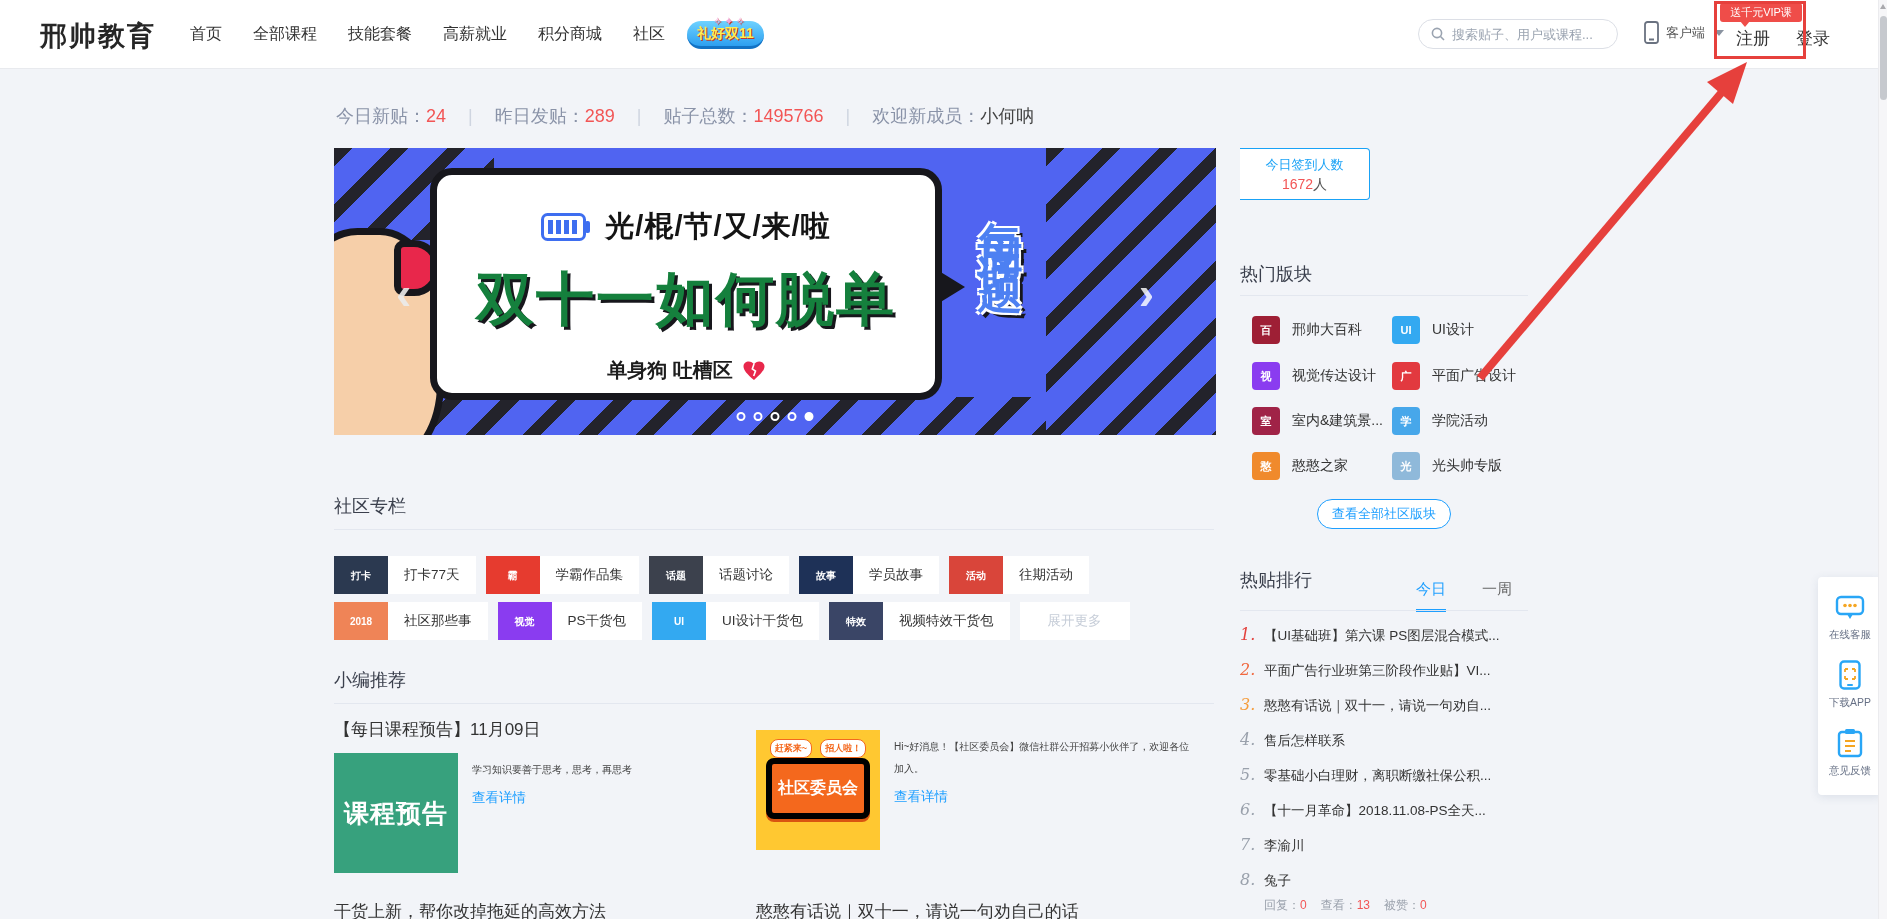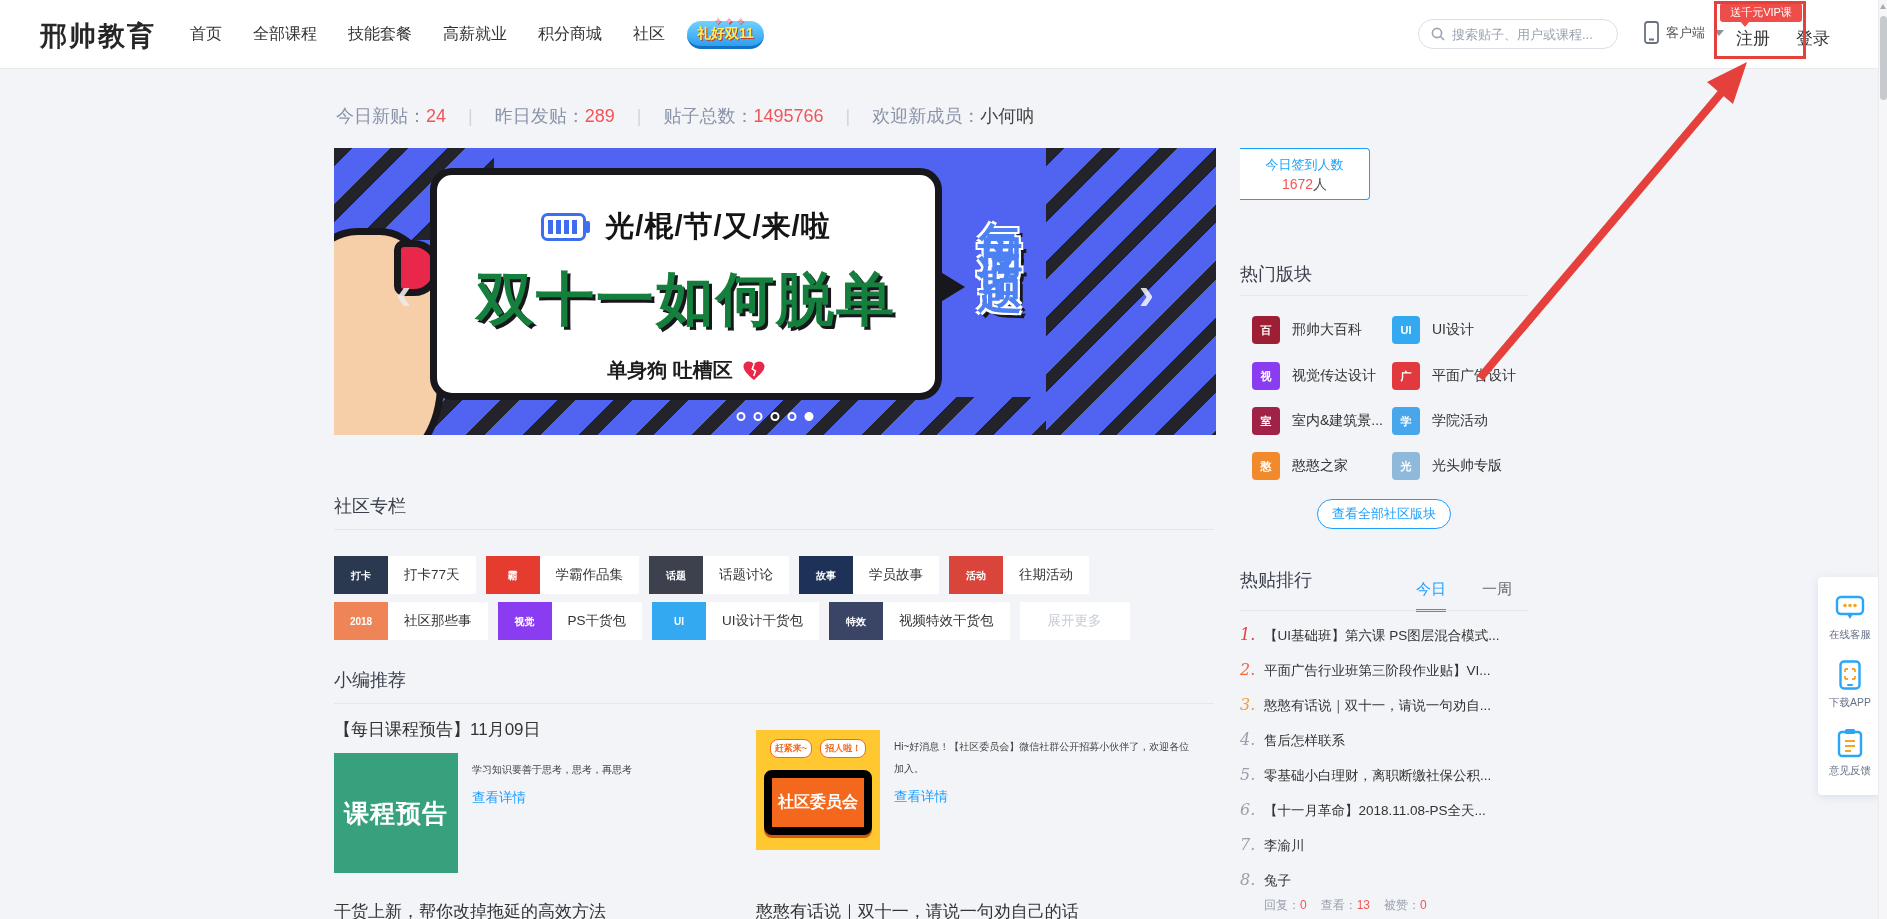--- a/index.html
+++ b/index.html
@@ -105,21 +105,21 @@
   .article { position:absolute; top:0; }
   .article.a1 { left:0; width:420px; }
   .article.a2 { left:422px; width:460px; }
   .article-title { font-size:17px; color:#333; white-space:nowrap; cursor:pointer; }
   .article-body { display:flex; margin-top:12px; }
   .article-img { width:124px; height:120px; flex:0 0 auto; cursor:pointer; }
   .img-green { display:flex; align-items:center; justify-content:center; color:#fff; font-size:25px; font-weight:bold; letter-spacing:1px; }
   .img-yellow { background:#ffc831; padding:9px 8px; display:flex; flex-direction:column; align-items:center; }
   .bubble-row { display:flex; gap:8px; }
   .bubble { background:#fff; border:1px solid #f4681d; border-radius:8px; color:#f4681d; font-size:9px; font-weight:bold; padding:2px 4px; white-space:nowrap; }
-  .plate { margin-top:12px; background:#f4681d; border:8px solid #000000; border-radius:8px; color:#fff; font-size:16px; font-weight:bold; padding:14px 6px; white-space:nowrap; box-shadow:0 3px 0 #d95510; }
+  .plate { margin-top:0; background:#f4681d; border:6px solid #000000; border-radius:8px; color:#fff; font-size:16px; font-weight:bold; padding:14px 6px; white-space:nowrap; box-shadow:0 3px 0 #d95510; }
   .article-text { margin-left:14px; padding-top:6px; }
   .article-desc { font-size:10px; color:#444; line-height:22px; max-width:290px; }
   .article-link { display:inline-block; margin-top:8px; font-size:13.5px; color:#1e9fff; cursor:pointer; }
   .next-row { position:absolute; left:334px; top:900px; width:884px; }
   .next-title { position:absolute; top:0; font-size:17px; color:#333; white-space:nowrap; }
 
   
   .float-panel { position:absolute; left:1818px; top:577px; width:64px; background:#fff; box-shadow:0 2px 10px rgba(60,80,120,.12); border-radius:4px; padding:8px 0; z-index:30; }
   .float-item { display:flex; flex-direction:column; align-items:center; gap:5px; padding:9px 2px; cursor:pointer; }
   .float-label { font-size:11px; color:#667085; white-space:nowrap; transform:scale(.95); }

